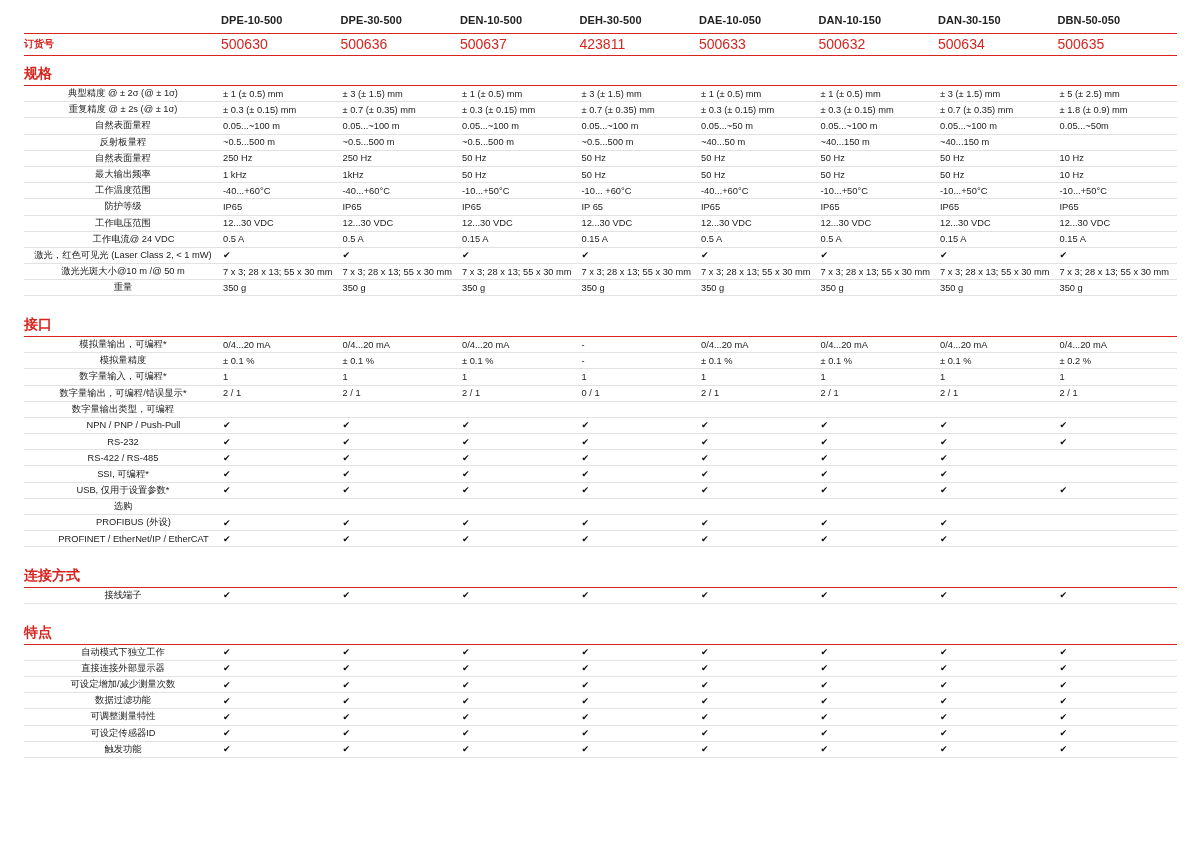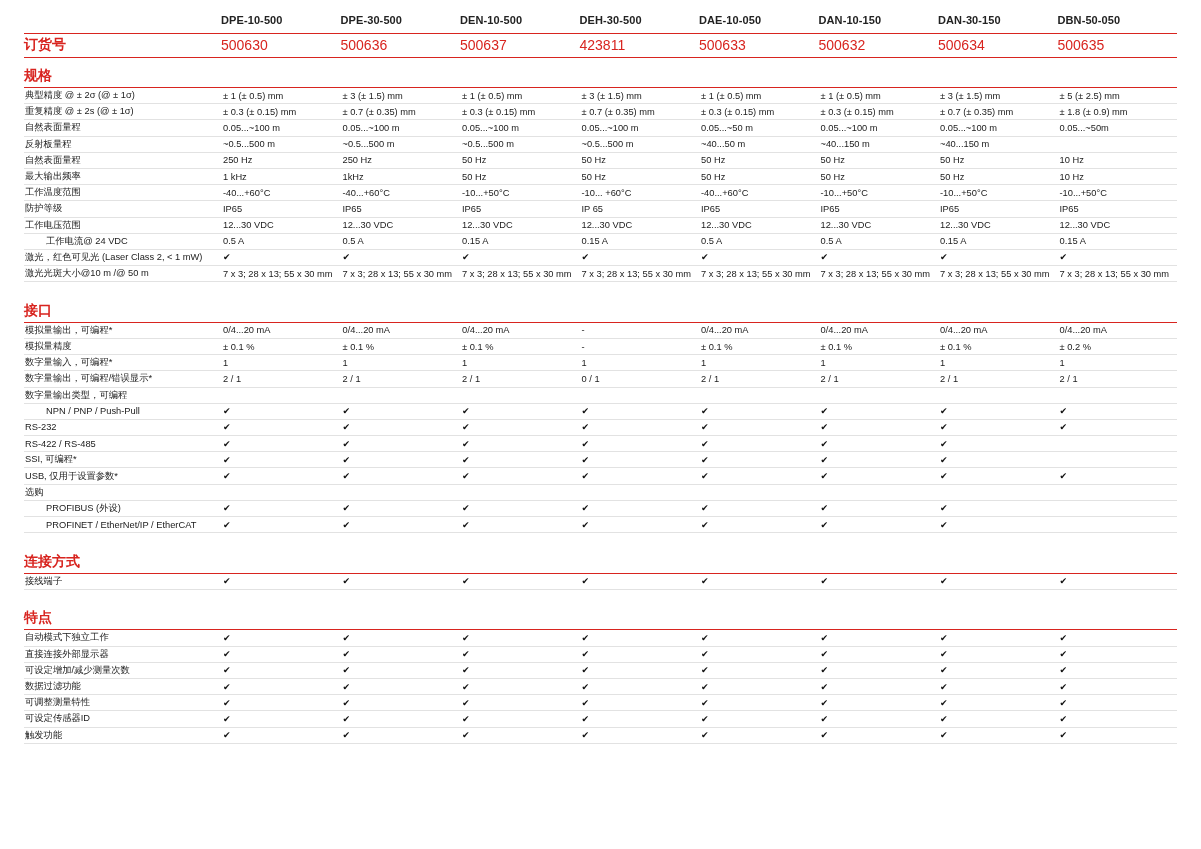--- a/index.html
+++ b/index.html
@@ -52,37 +52,37 @@
     height: 0;
     padding: 0;
   }
 
   
   tr.data-row td {
     height: 16.2px;
     padding: 1px 0 1px 0;
     border-bottom: 0.6px solid #e2e2e2;
   }
-  tr.data-row td.labelcell { padding-left: 1px; }
+  tr.data-row td.labelcell { padding-left: 1px; text-align: center; }
   tr.data-row td.datacell  { padding-left: 2px; }
 
   tr.data-row.indent td.labelcell { padding-left: 22px; }
 
   
   tr.order-row td {
     color: #d8241f;
     font-size: 14px;
     height: 17px;
     border-bottom: none;
     padding-top: 2px;
     padding-bottom: 3px;
   }
   tr.order-row td.labelcell {
     font-weight: bold;
-    font-size: 14px;
+    font-size: 10px;
     color: #d8241f;
   }
   tr.order-under td {
     border-top: 0.9px solid #d8241f;
     font-size: 0; line-height: 0; height: 0; padding: 0;
   }
 
   
   tr.section-row td {
     font-weight: bold;
@@ -273,20 +273,31 @@
           <td class="labelcell">激光光斑大小@10 m /@ 50 m</td>
           <td class="datacell">7 x 3; 28 x 13; 55 x 30 mm</td>
           <td class="datacell">7 x 3; 28 x 13; 55 x 30 mm</td>
           <td class="datacell">7 x 3; 28 x 13; 55 x 30 mm</td>
           <td class="datacell">7 x 3; 28 x 13; 55 x 30 mm</td>
           <td class="datacell">7 x 3; 28 x 13; 55 x 30 mm</td>
           <td class="datacell">7 x 3; 28 x 13; 55 x 30 mm</td>
           <td class="datacell">7 x 3; 28 x 13; 55 x 30 mm</td>
           <td class="datacell">7 x 3; 28 x 13; 55 x 30 mm</td>
         </tr>
+        <tr class="data-row">
+          <td class="labelcell">重量</td>
+          <td class="datacell">350 g</td>
+          <td class="datacell">350 g</td>
+          <td class="datacell">350 g</td>
+          <td class="datacell">350 g</td>
+          <td class="datacell">350 g</td>
+          <td class="datacell">350 g</td>
+          <td class="datacell">350 g</td>
+          <td class="datacell">350 g</td>
+        </tr>
         <tr class="spacer-row">
           <td colspan="9"></td>
         </tr>
         <tr class="section-row">
           <td class="labelcell" colspan="9">接口</td>
         </tr>
         <tr class="data-row">
           <td class="labelcell">模拟量输出，可编程*</td>
           <td class="datacell">0/4...20 mA</td>
           <td class="datacell">0/4...20 mA</td>

